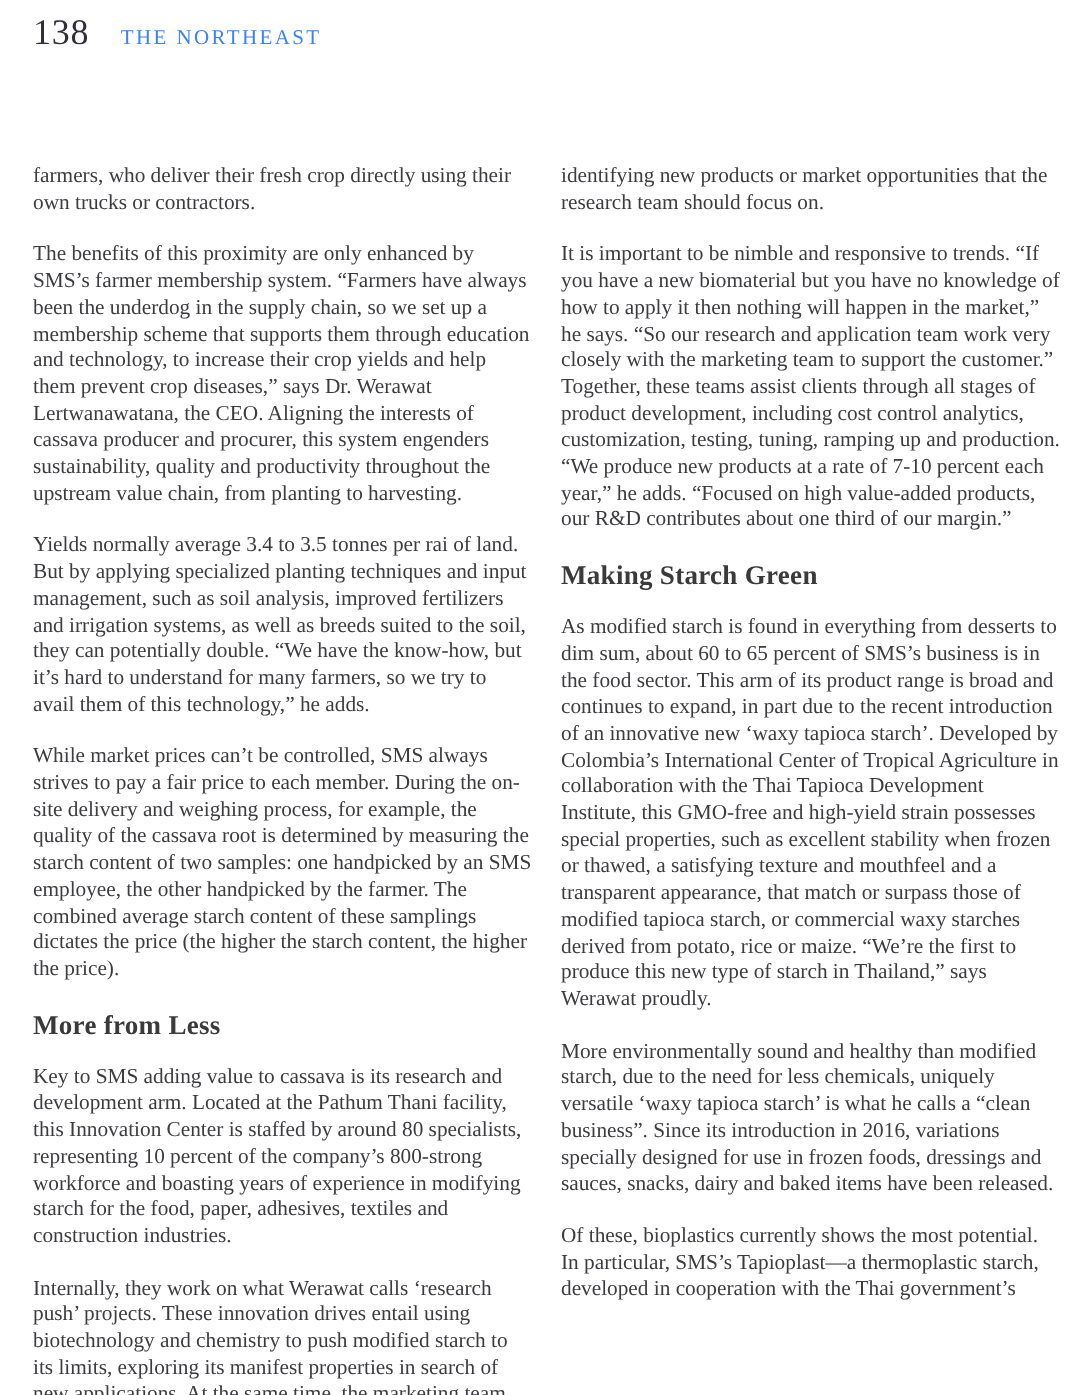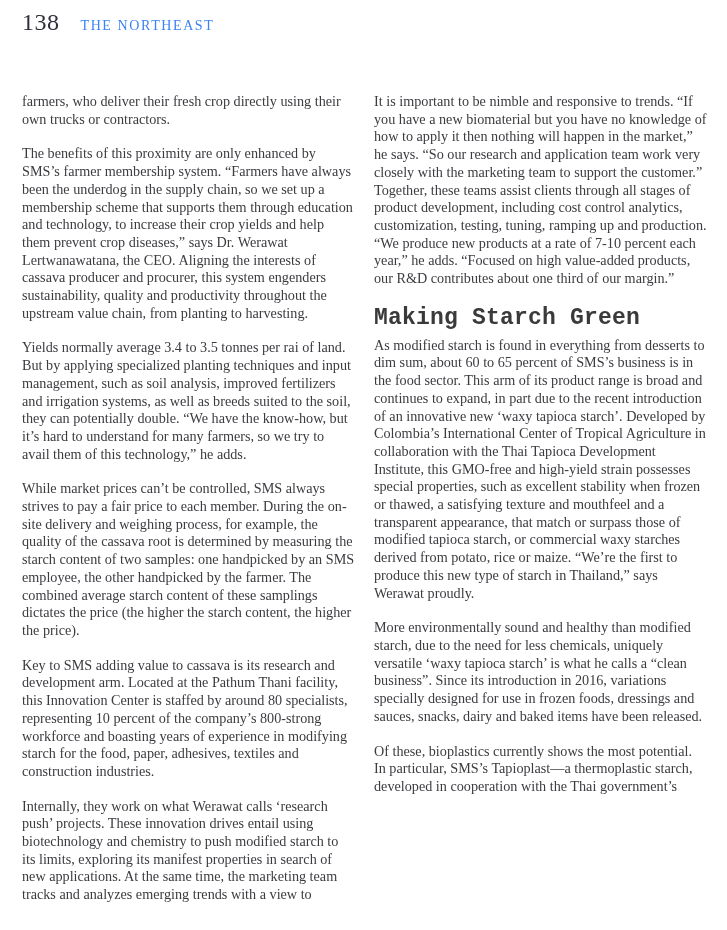--- a/index.html
+++ b/index.html
@@ -36,53 +36,55 @@
   }
   .content {
     position: absolute;
     top: 93px;
     left: 22px;
     display: flex;
     gap: 19px;
   }
   .column { width: 333px; }
   .column p {
-    margin: 0 0 17px 0;
+    margin: 16px 0 17px 0;
     font-family: "Liberation Serif", serif;
     font-size: 14.2px;
     line-height: 17.7px;
     color: #3b3b40;
     text-align: left;
   }
   .column h2 {
-    font-family: Liberation Mono, monospace;
-    font-size: 23px;
+    font-family: Liberation Serif, serif;
+    font-size: 18px;
     font-weight: 700;
     color: #3a3a3a;
     margin: 15px 0 6px 0;
     letter-spacing: 0.2px;
   }
 </style>
 </head>
 <body>
 
 <header class="page-header">
   <span class="page-number">138</span>
   <span class="section-title">THE NORTHEAST</span>
 </header>
 
 <main class="content">
   <div class="column">
     <p>farmers, who deliver their fresh crop directly using their own trucks or contractors.</p>
     <p>The benefits of this proximity are only enhanced by SMS’s farmer membership system. “Farmers have always been the underdog in the supply chain, so we set up a membership scheme that supports them through education and technology, to increase their crop yields and help them prevent crop diseases,” says Dr. Werawat Lertwanawatana, the CEO. Aligning the interests of cassava producer and procurer, this system engenders sustainability, quality and productivity throughout the upstream value chain, from planting to harvesting.</p>
     <p>Yields normally average 3.4 to 3.5 tonnes per rai of land. But by applying specialized planting techniques and input management, such as soil analysis, improved fertilizers and irrigation systems, as well as breeds suited to the soil, they can potentially double. “We have the know-how, but it’s hard to understand for many farmers, so we try to avail them of this technology,” he adds.</p>
     <p>While market prices can’t be controlled, SMS always strives to pay a fair price to each member. During the on-site delivery and weighing process, for example, the quality of the cassava root is determined by measuring the starch content of two samples: one handpicked by an SMS employee, the other handpicked by the farmer. The combined average starch content of these samplings dictates the price (the higher the starch content, the higher the price).</p>
+    <h2>More from Less</h2>
     <p>Key to SMS adding value to cassava is its research and development arm. Located at the Pathum Thani facility, this Innovation Center is staffed by around 80 specialists, representing 10 percent of the company’s 800-strong workforce and boasting years of experience in modifying starch for the food, paper, adhesives, textiles and construction industries.</p>
     <p>Internally, they work on what Werawat calls ‘research push’ projects. These innovation drives entail using biotechnology and chemistry to push modified starch to its limits, exploring its manifest properties in search of new applications. At the same time, the marketing team tracks and analyzes emerging trends with a view to</p>
   </div>
   <div class="column">
+    <p>identifying new products or market opportunities that the research team should focus on.</p>
     <p>It is important to be nimble and responsive to trends. “If you have a new biomaterial but you have no knowledge of how to apply it then nothing will happen in the market,” he says. “So our research and application team work very closely with the marketing team to support the customer.” Together, these teams assist clients through all stages of product development, including cost control analytics, customization, testing, tuning, ramping up and production. “We produce new products at a rate of 7-10 percent each year,” he adds. “Focused on high value-added products, our R&amp;D contributes about one third of our margin.”</p>
     <h2>Making Starch Green</h2>
     <p>As modified starch is found in everything from desserts to dim sum, about 60 to 65 percent of SMS’s business is in the food sector. This arm of its product range is broad and continues to expand, in part due to the recent introduction of an innovative new ‘waxy tapioca starch’. Developed by Colombia’s International Center of Tropical Agriculture in collaboration with the Thai Tapioca Development Institute, this GMO-free and high-yield strain possesses special properties, such as excellent stability when frozen or thawed, a satisfying texture and mouthfeel and a transparent appearance, that match or surpass those of modified tapioca starch, or commercial waxy starches derived from potato, rice or maize. “We’re the first to produce this new type of starch in Thailand,” says Werawat proudly.</p>
     <p>More environmentally sound and healthy than modified starch, due to the need for less chemicals, uniquely versatile ‘waxy tapioca starch’ is what he calls a “clean business”. Since its introduction in 2016, variations specially designed for use in frozen foods, dressings and sauces, snacks, dairy and baked items have been released.</p>
     <p>Of these, bioplastics currently shows the most potential. In particular, SMS’s Tapioplast—a thermoplastic starch, developed in cooperation with the Thai government’s</p>
   </div>
 </main>
 
 </body></html>

